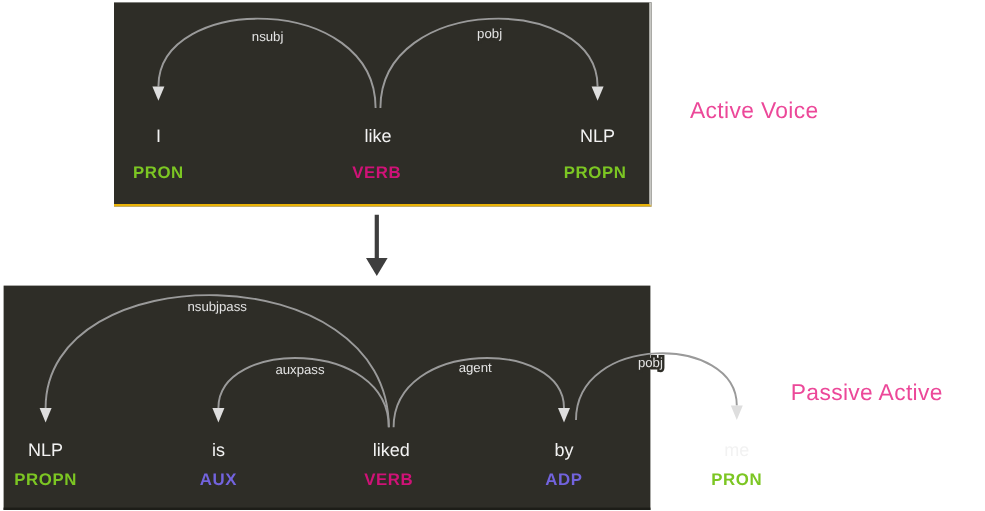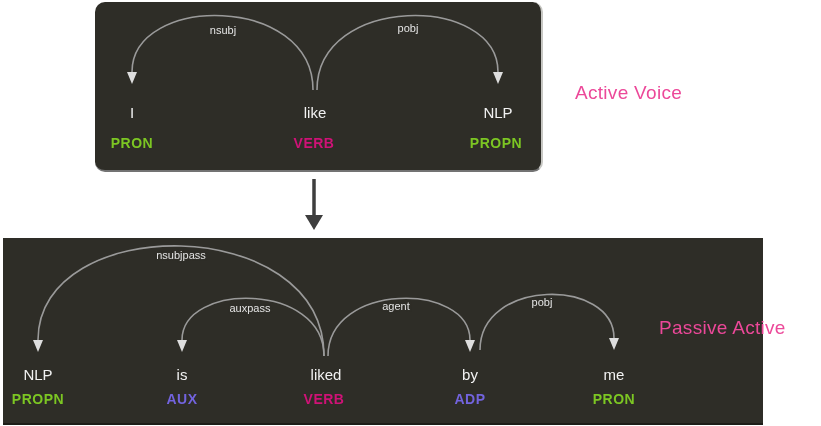--- a/index.html
+++ b/index.html
@@ -7,24 +7,24 @@
     width:821px;height:426px;position:relative;overflow:hidden;
     background:#ffffff;
     font-family:"Liberation Sans",sans-serif;
   }
   .parse-panel{
     position:absolute;
     background:#2e2d27;
   }
   .panel-active{
     left:95px;top:2px;width:446px;height:168px;
-    border-right:2px solid #c7c7c3;border-bottom:2px solid #737373;border-radius:10px;
+    border-right:2px solid #c7c7c3;border-bottom:2px solid #eab308;
   }
   .panel-passive{
-    left:3px;top:238px;width:760px;height:185px;
+    left:3px;top:238px;width:539px;height:185px;
     border-bottom:2px solid #1d1d18;
   }
   svg{display:block;}
   svg text{font-family:"Liberation Sans",sans-serif;}
   .arc{fill:none;stroke:#9a9a9a;stroke-width:1.6;}
   .arrowhead{fill:#dedede;}
   .arc-label{
     font-size:11px;fill:#e4e4e4;text-anchor:middle;
     paint-order:stroke;stroke:#2e2d27;stroke-width:4px;
   }

